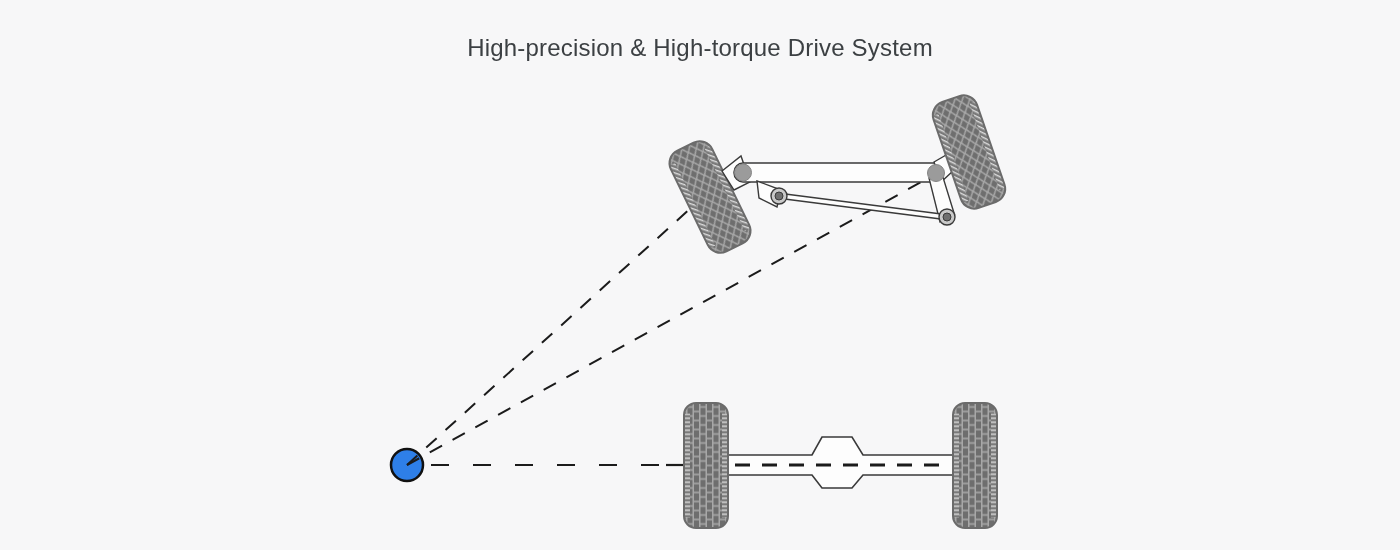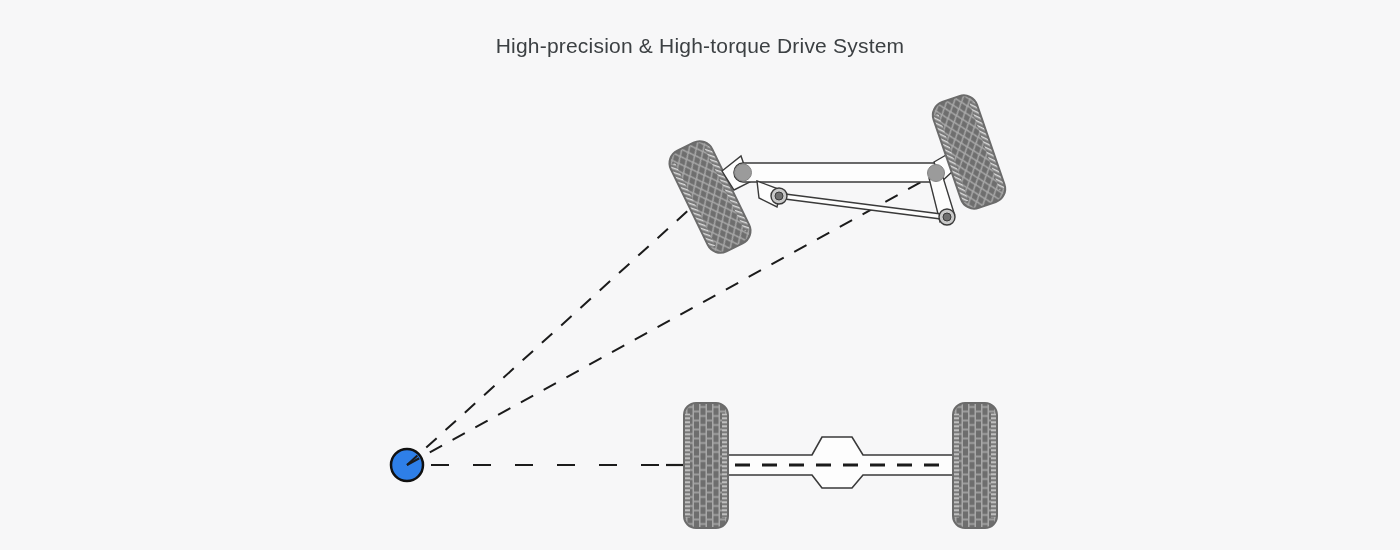--- a/index.html
+++ b/index.html
@@ -5,21 +5,21 @@
   :root{
     --background:#f7f7f8; --title-text:#3c4043; --accent-blue:#2e7fe8;
     --dash-line:#1b1b1b; --part-outline:#3a3a3a; --part-fill:#fdfdfd;
     --pivot-gray:#9b9b9b; --boss-gray:#c9c9c9; --boss-core:#6f6f6f;
   }
   html,body{margin:0;padding:0;}
   body{background:var(--background);font-family:"Liberation Sans",sans-serif;}
   .stage{position:relative;width:1400px;height:550px;background:var(--background);overflow:hidden;}
   .stage h1{
     position:absolute;left:0;right:0;top:34px;margin:0;text-align:center;
-    font-family:"Liberation Sans",sans-serif;font-size:21px;font-weight:500;
+    font-family:"Liberation Sans",sans-serif;font-size:24px;font-weight:500;
     letter-spacing:.2px;color:var(--title-text);
   }
   .stage svg{position:absolute;left:0;top:0;}
 </style>
 </head>
 <body>
 
 <div class="stage">
   <h1>High-precision &amp; High-torque Drive System</h1>
 

